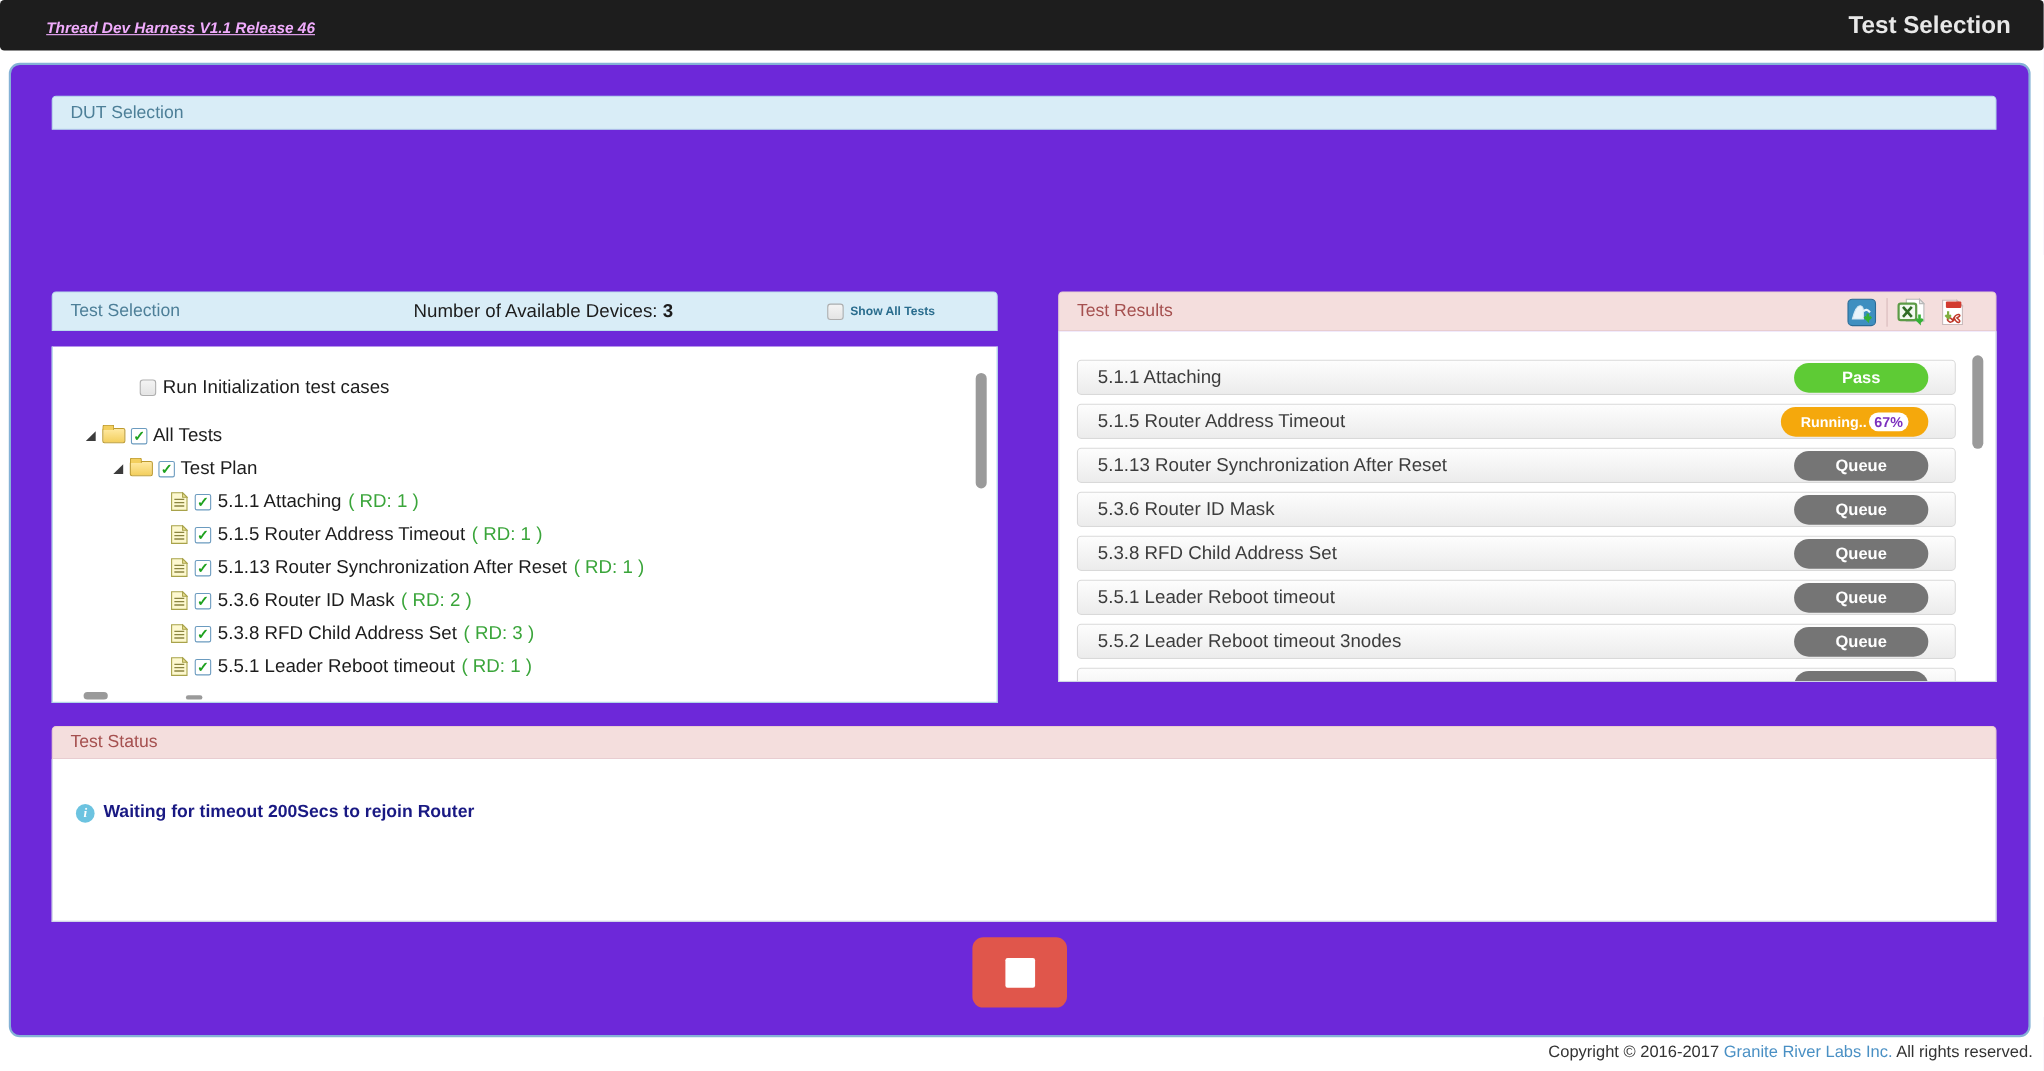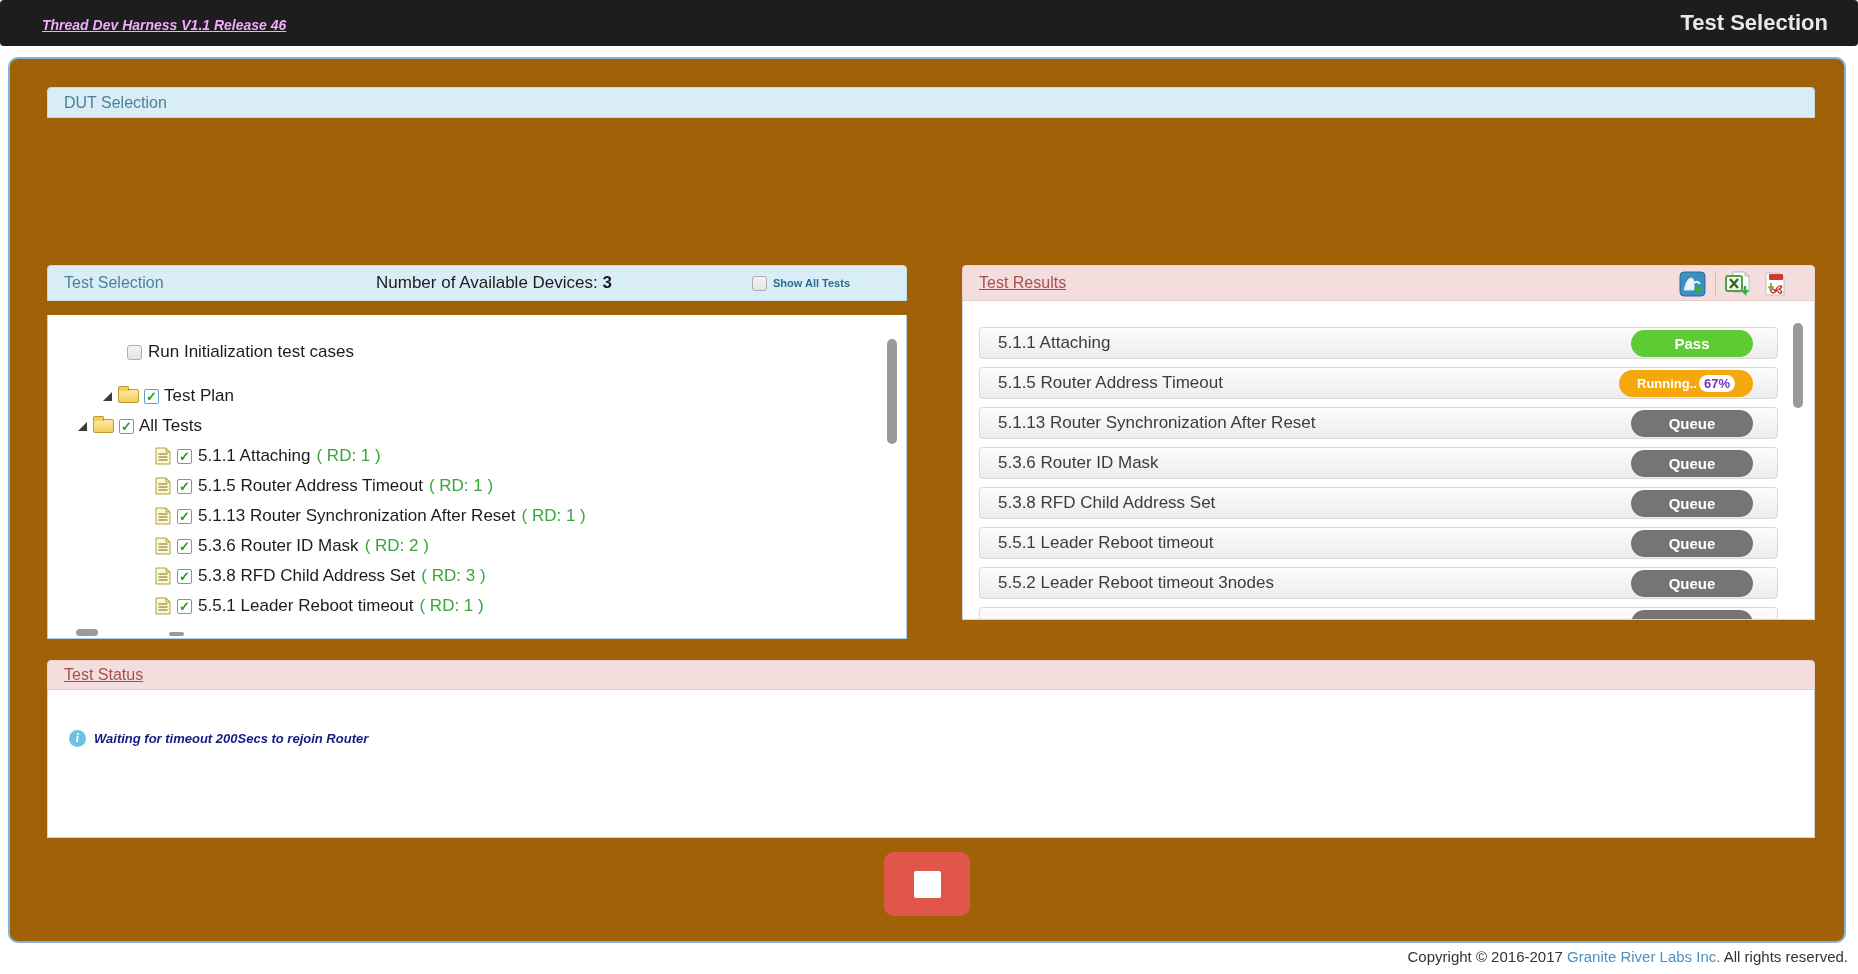--- a/index.html
+++ b/index.html
@@ -8,28 +8,28 @@
 
   
   .topbar { position:absolute; left:0; top:0; width:1858px; height:46px;
     background:#1d1d1d; border-radius:4px; display:flex; align-items:center; padding:0 30px; }
   .topbar-title { color:#e8e8e8; font-size:22px; font-weight:bold; letter-spacing:.2px; }
   .topbar-sub { color:#f0abfc; font-size:14px; font-style:italic; font-weight:bold; margin-left:12px; margin-top:4px;text-decoration:underline; }
   .topbar-page { margin-left:auto; color:#e8e8e8; font-size:22px; font-weight:bold; }
 
   
   .main { position:absolute; left:8px; top:57px; width:1838px; height:886px;
-    border:2px solid #85b2d6; border-radius:10px; background:#a16207; }
+    border:2px solid #85b2d6; border-radius:10px; background:#6d28d9; }
 
   
   .panel { position:absolute; }
   .panel-heading { display:flex; align-items:center; padding:0 16px;
     border-radius:4px 4px 0 0; font-size:16px; position:relative; }
   .info > .panel-heading { background:#d9edf7; border:1px solid #b9dcec; color:#4d7f98; }
-  .danger > .panel-heading { background:#f4dedd; border:1px solid #e8cdd1; color:#a5504f;text-decoration:underline; }
+  .danger > .panel-heading { background:#f4dedd; border:1px solid #e8cdd1; color:#a5504f; }
   .panel-body { background:#fff; border-top:none; position:relative; overflow:hidden; }
   .info > .panel-body { border:1px solid #abd3e5; border-top:none; }
   .danger > .panel-body { border:1px solid #cdd5e4; border-top:none; }
 
   
   .dut { left:37px; top:28px; width:1768px; height:150px; }
   .dut .panel-heading { height:31px; }
   .dut .panel-body { height:119px; }
   .dut-row { position:absolute; left:0; top:30px; width:100%; height:48px; display:flex; align-items:center; }
   .dut-label { position:absolute; left:0; width:285px; text-align:right; font-weight:bold; font-size:17px; color:#1c1c1c; }
@@ -90,21 +90,21 @@
     border-radius:9px; padding:1px 5px; font-size:13px; font-weight:bold; }
 
   
   .tstat { left:37px; top:601px; width:1768px; height:134px; }
   .tstat .panel-heading { height:30px; }
   .tstat .panel-body { height:148px; }
   .status-line { position:absolute; left:21px; top:40px; display:flex; align-items:center; gap:8px; }
   .info-icon { width:17px; height:17px; border-radius:50%; background:#6cc3e0; color:#fff;
     display:flex; align-items:center; justify-content:center;
     font-family:"Liberation Serif", serif; font-style:italic; font-weight:bold; font-size:12px; }
-  .status-msg { color:var(--status-message,#191983); font-weight:bold; font-style:italic; font-size:13px; }
+  .status-msg { color:var(--status-message,#191983); font-weight:bold; font-size:16px; }
 
   
   .stop-button { position:absolute; left:50%; transform:translateX(-50%); top:793px;
     width:86px; height:64px; background:var(--stop-button,#e0564b); border:none; border-radius:10px;
     display:flex; align-items:center; justify-content:center; cursor:pointer; }
   .stop-square { width:27px; height:27px; background:#fff; border-radius:2px; }
 
   
   .footer { position:absolute; right:10px; top:948px; font-size:15px; color:#333; }
   .footer a { color:var(--link,#4a90c4); text-decoration:none; cursor:pointer; }
@@ -137,31 +137,31 @@
         <span class="showall-label">Show All Tests</span>
       </span>
     </div>
     <div class="panel-body">
       <div class="runinit">
         <span class="cbx-unchecked"></span>
         <span class="runinit-label">Run Initialization test cases</span>
       </div>
 
       <div class="tree">
+        <div class="tree-row tree-root">
+          <span class="expander"></span>
+          <span class="folder"></span>
+          <span class="cbx-checked"></span>
+          <span>All Tests</span>
+        </div>
         <div class="tree-row tree-plan">
           <span class="expander"></span>
           <span class="folder"></span>
           <span class="cbx-checked"></span>
           <span>Test Plan</span>
-        </div>
-        <div class="tree-row tree-root">
-          <span class="expander"></span>
-          <span class="folder"></span>
-          <span class="cbx-checked"></span>
-          <span>All Tests</span>
         </div>
         <div>
 
             <div class="tree-row tree-item">
               <svg class="doc-icon" viewBox="0 0 16 18">
                 <path d="M1 1 h10 l4 4 v12 h-14 z" fill="#fdf8cf" stroke="#a8a24a" stroke-width="1"></path>
                 <path d="M11 1 l4 4 h-4 z" fill="#efe49a" stroke="#a8a24a" stroke-width="1"></path>
                 <line x1="3.5" y1="7" x2="12.5" y2="7" stroke="#8a8440" stroke-width="1.2"></line>
                 <line x1="3.5" y1="10" x2="12.5" y2="10" stroke="#8a8440" stroke-width="1.2"></line>
                 <line x1="3.5" y1="13" x2="12.5" y2="13" stroke="#8a8440" stroke-width="1.2"></line>

